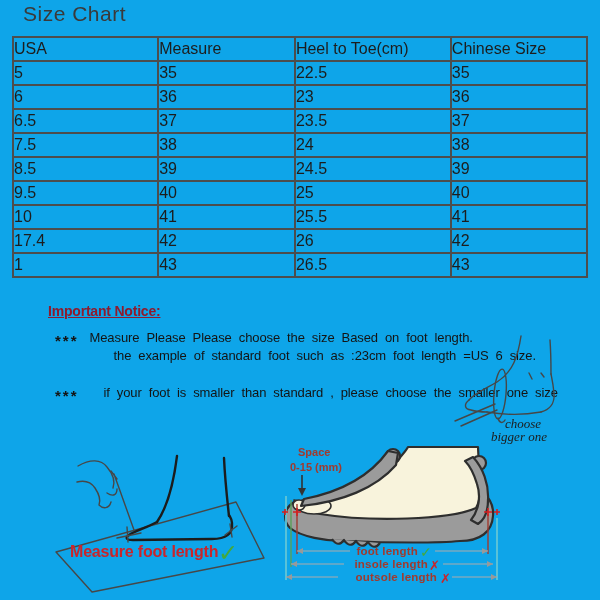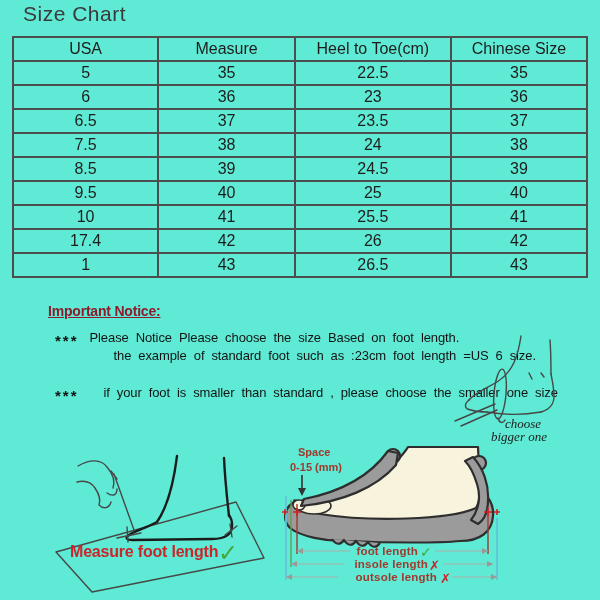--- a/index.html
+++ b/index.html
@@ -4,33 +4,33 @@
 <style>
   :root{
     --notice_red:#8e1b2e; --caption_red:#c9252b; --label_red:#a03a2e;
     --check_green:#44a93c; --x_red:#c9252b; --teal_line:#62c6d6;
     --green_line:#5aa05a; --red_line:#a03a2e; --sole_gray:#9b9b9b;
     --insole_yellow:#f2cf3f; --foot_cream:#f8f3dc; --ink_dark:#222222;
     --table_border:#4d4d4d;
   }
   html,body{margin:0;padding:0;background:#ffffff;}
   .canvas{
-    position:relative;width:600px;height:600px;background:#5eead4;overflow:hidden;
+    position:relative;width:600px;height:600px;background:#0ea5e9;overflow:hidden;
     font-family:"Liberation Sans","DejaVu Sans",sans-serif;color:var(--ink_dark);
   }
   .title{
     position:absolute;left:23px;top:2px;margin:0;font-size:21px;font-weight:400;
     color:#3a3a3a;letter-spacing:0.5px;
   }
   .size-table{
     position:absolute;left:12px;top:36px;width:576px;border-collapse:collapse;
     table-layout:fixed;border:2px solid var(--table_border);
   }
   .size-table th,.size-table td{
-    border:2px solid var(--table_border);text-align:center;vertical-align:middle;
+    border:2px solid var(--table_border);text-align:left;vertical-align:middle;
     height:22px;padding:0;font-size:16px;color:#1d1d1d;font-weight:400;
   }
   .size-table th{font-size:16px;}
   .col-usa{width:25.3%}.col-eu{width:23.8%}.col-heel{width:27.2%}.col-cn{width:23.7%}
   .notice-heading{
     position:absolute;left:48px;top:303px;font-size:14px;font-weight:bold;
     color:var(--notice_red);text-decoration:underline;letter-spacing:-0.2px;
   }
   .bullet{position:absolute;display:flex;gap:11px;color:#141414;}
   .bullet .marker{
@@ -133,21 +133,21 @@
           <td>43</td>
         </tr>
       </tbody>
   </table>
 
   <div class="notice-heading">Important Notice:</div>
 
   <div class="bullet b1">
     <span class="marker">***</span>
     <div class="lines">
-      <div class="line1">Please Notice Please choose the size Based on foot length.</div>
+      <div class="line1">Measure Please Please choose the size Based on foot length.</div>
       <div class="line2">the example of standard foot such as :23cm foot length =US 6 size.</div>
     </div>
   </div>
 
   <div class="bullet b2">
     <span class="marker">***</span>
     <div class="lines">
       <div class="line2">if your foot is smaller than standard , please choose the smaller one size</div>
     </div>
   </div>

